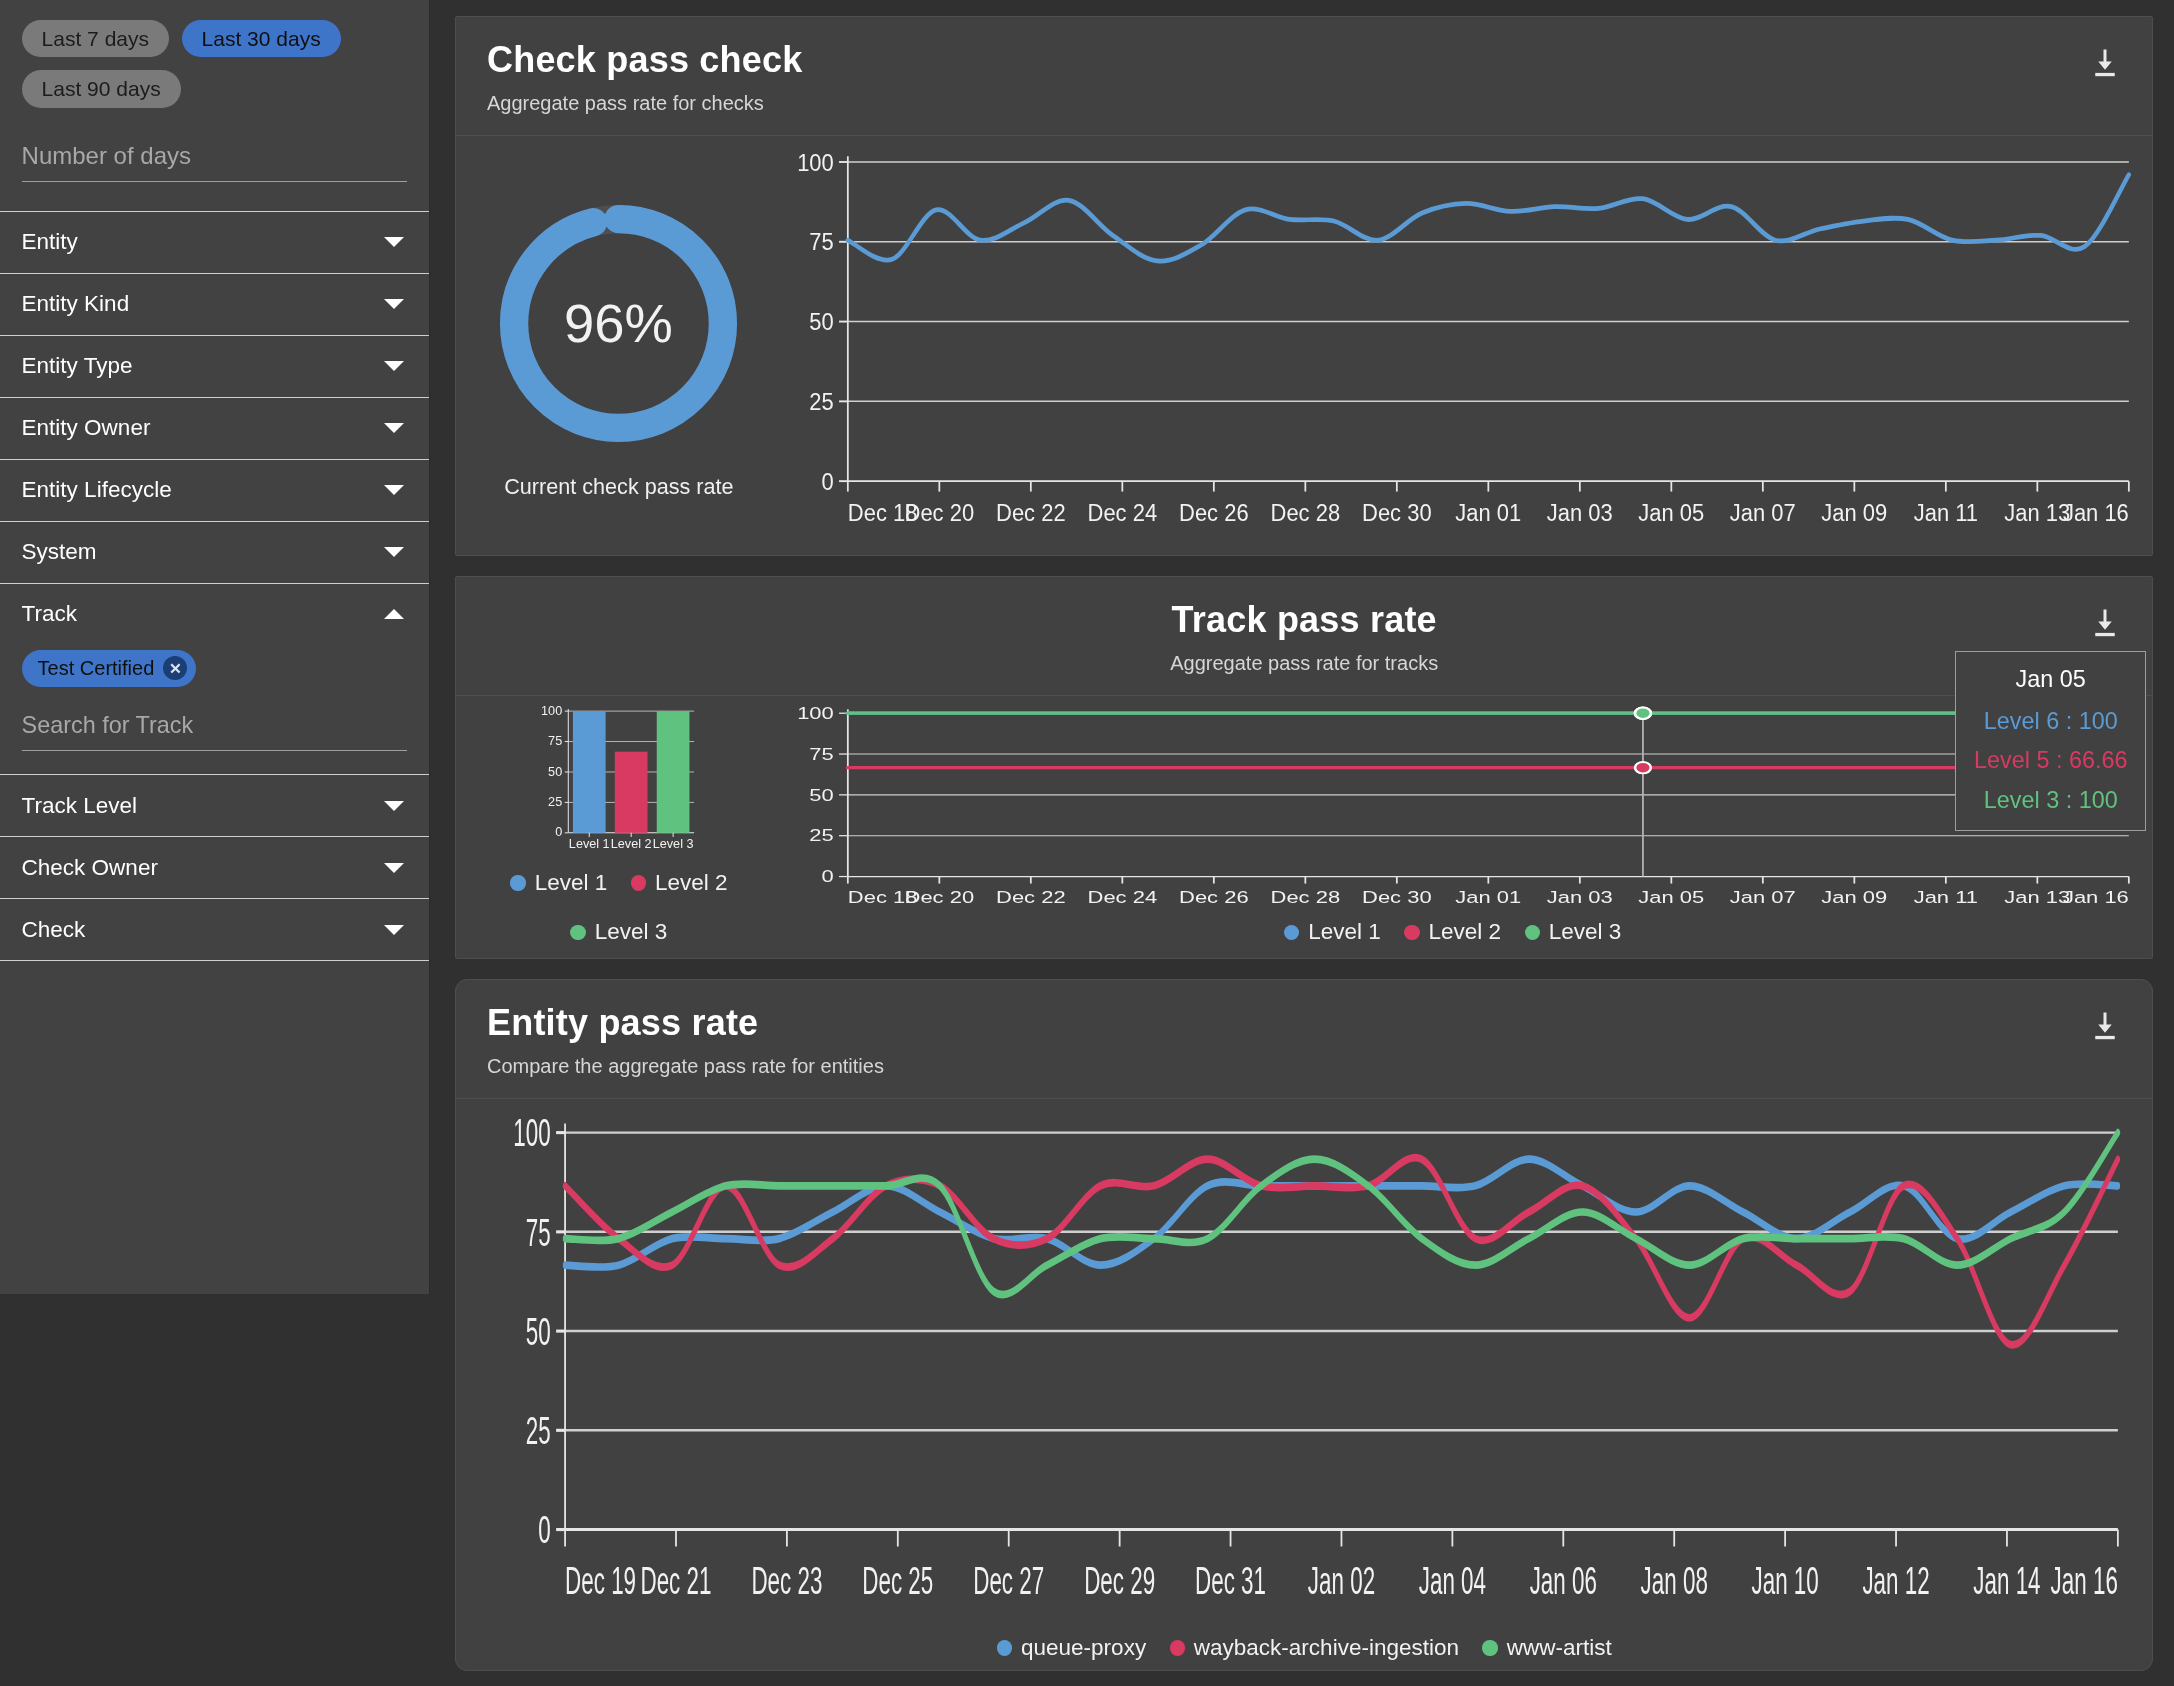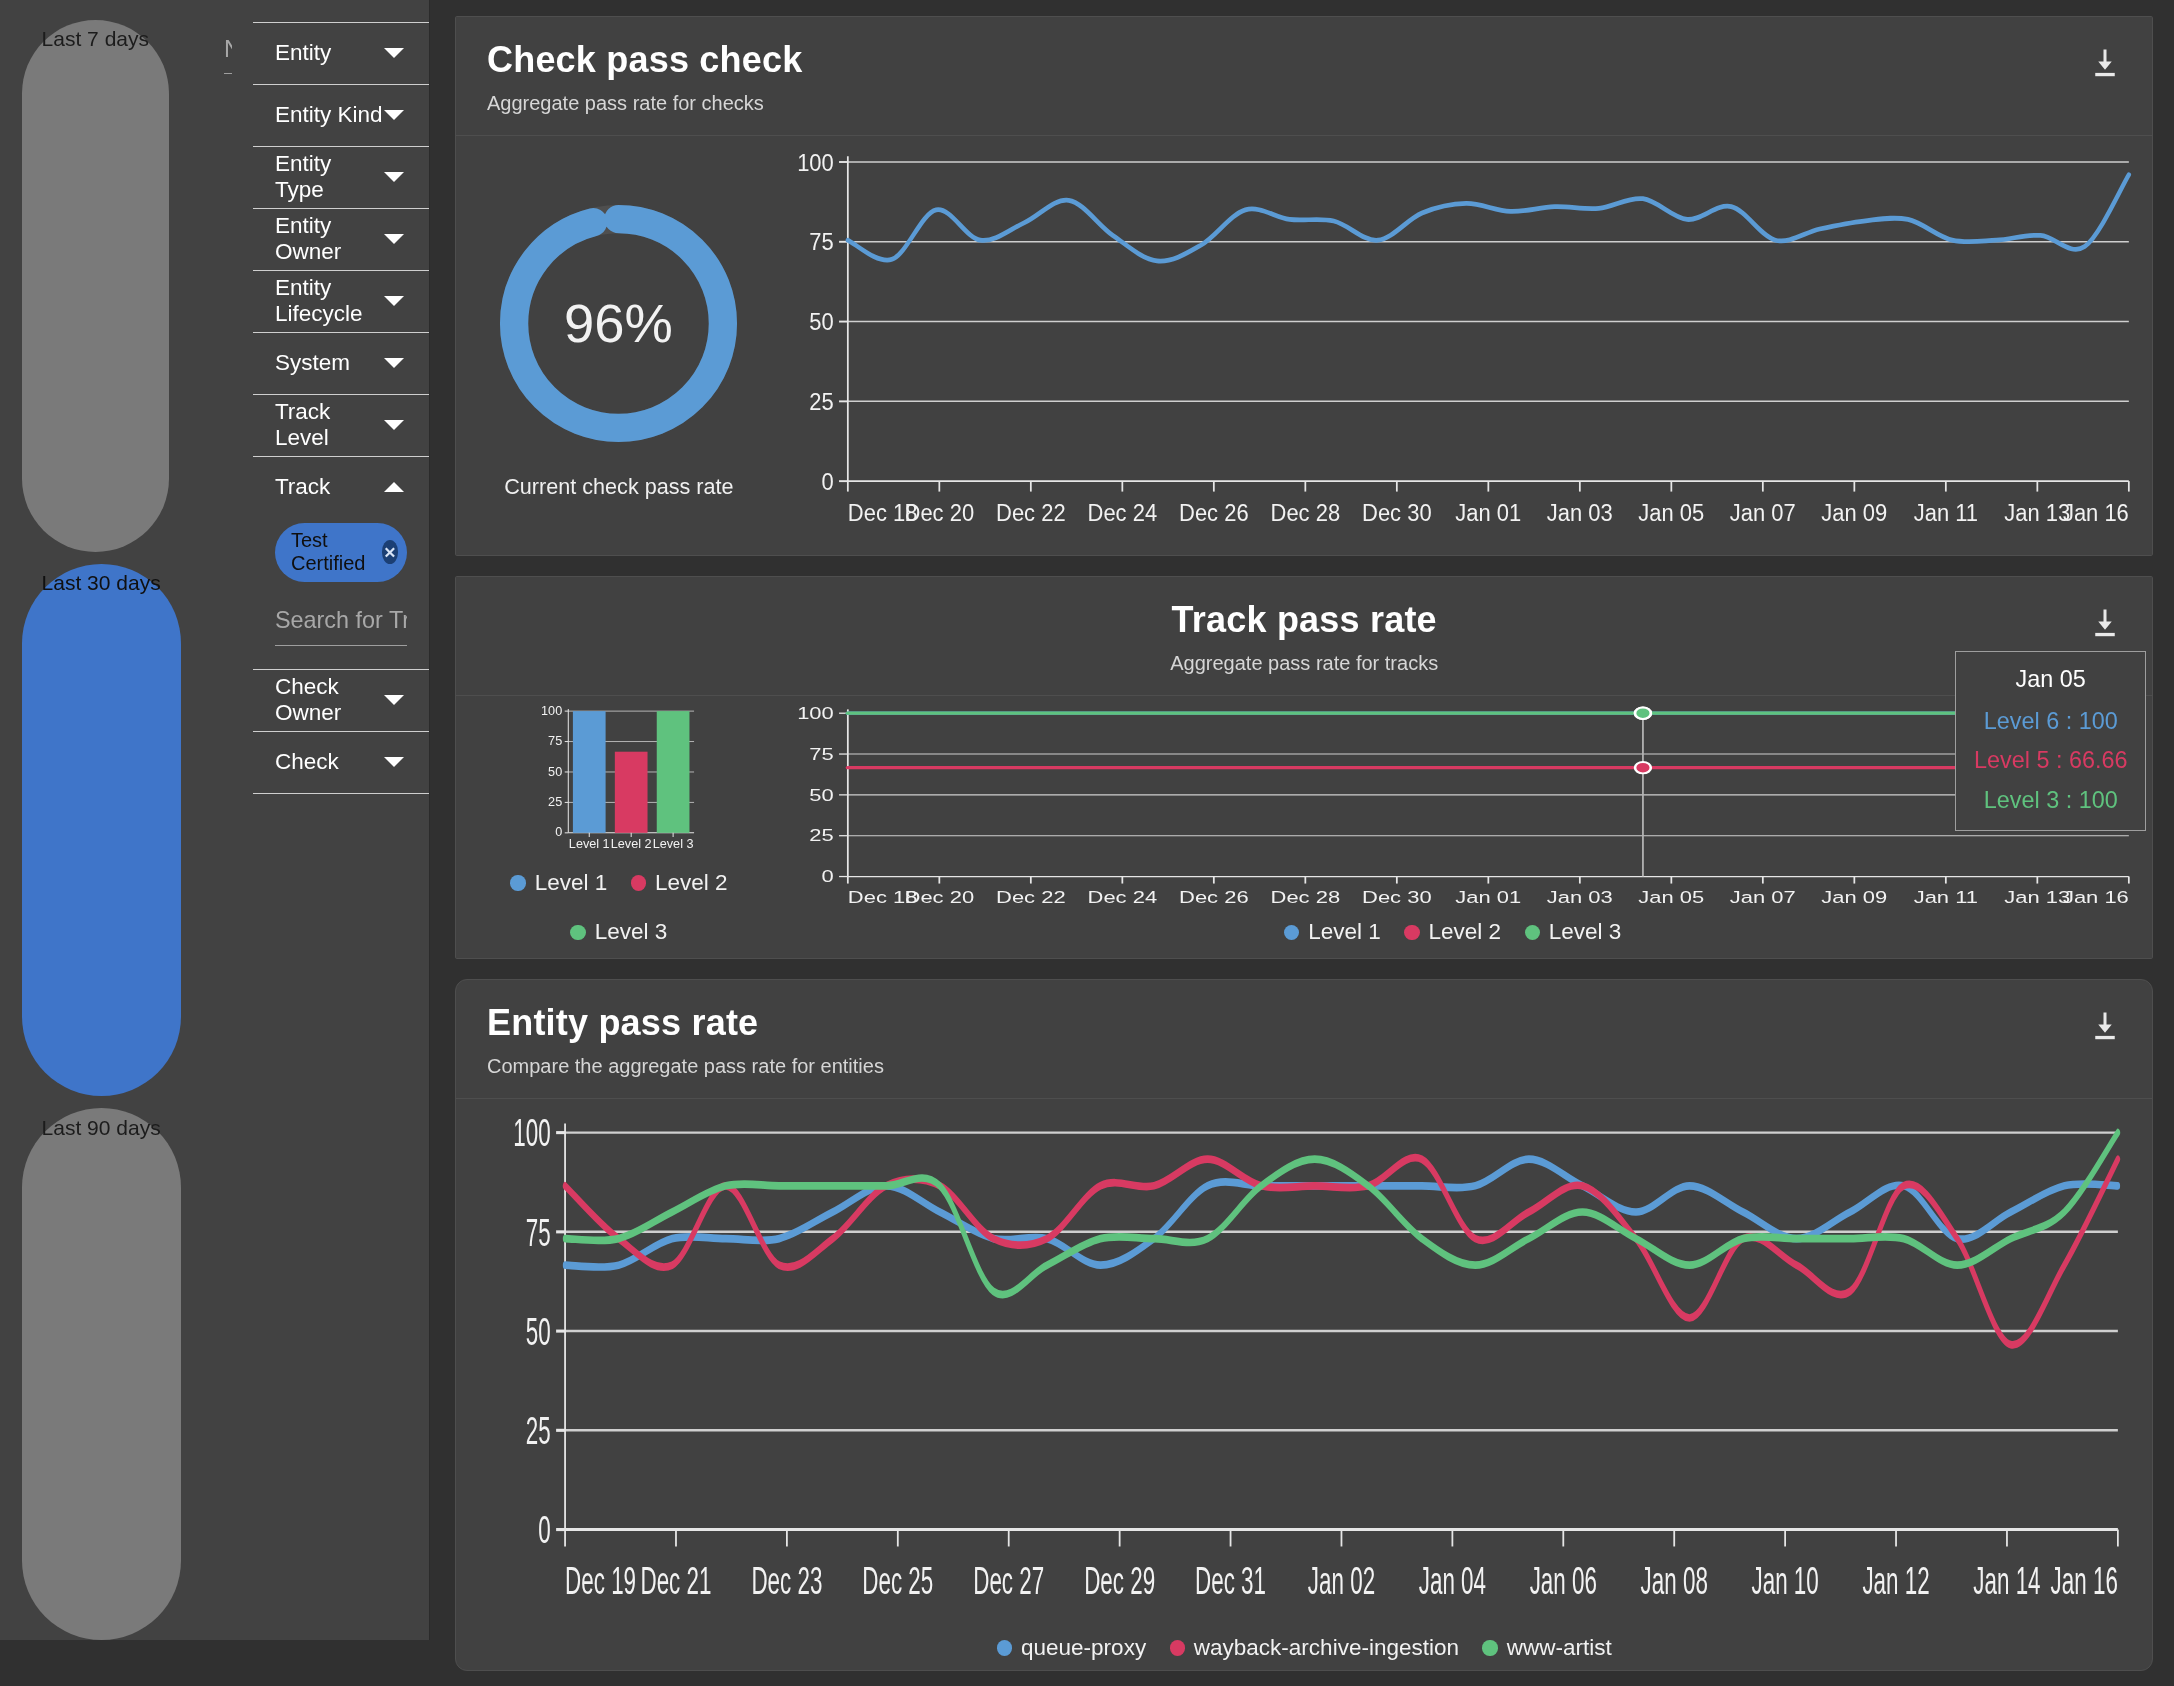--- a/index.html
+++ b/index.html
@@ -6,24 +6,24 @@
   html, body {
     width: 2175px; height: 1687px;
     background: #303030;
     font-family: "Liberation Sans", sans-serif;
     overflow: hidden;
   }
   .app { display: flex; width: 2175px; height: 1687px; background:#303030; }
 
   
   .sidebar {
-    width: 430px; min-width: 430px; height: 1640px;
+    width: 430px; min-width: 430px; height: 1294px;
     background: #424242;
     border-right: 1.8px solid #2b2b2b;
-    display: flex; flex-direction: row;
+    display: flex; flex-direction: column;
     position: relative;
   }
   .chip-row { padding: 20px 21.6px 0 21.6px; display: flex; flex-wrap: wrap; gap: 12.6px; }
   .chip {
     border-radius: 899px;
     padding: 7.2px 20px;
     font-size: 21px;
     line-height: 1.1;
     color: #1c1c1c;
     background: #7a7a7a;
@@ -200,38 +200,38 @@
 
       <div class="acc-item">
         <div class="acc-head">
           <span class="acc-title">System</span>
           <span class="caret"></span>
         </div>
       </div>
 
       <div class="acc-item">
         <div class="acc-head">
-          <span class="acc-title">Track Level</span>
-          <span class="caret"></span>
-        </div>
-      </div>
-
-      <div class="acc-item">
-        <div class="acc-head">
           <span class="acc-title">Track</span>
           <span class="caret up"></span>
         </div>
         <div class="acc-body">
           <span class="tag">
             <span>Test Certified</span>
             <span class="tag-x">✕</span>
           </span>
           <div class="search-field">
             <input class="search-input" type="text" placeholder="Search for Track" style="">
           </div>
+        </div>
+      </div>
+
+      <div class="acc-item">
+        <div class="acc-head">
+          <span class="acc-title">Track Level</span>
+          <span class="caret"></span>
         </div>
       </div>
 
       <div class="acc-item">
         <div class="acc-head">
           <span class="acc-title">Check Owner</span>
           <span class="caret"></span>
         </div>
       </div>
 

